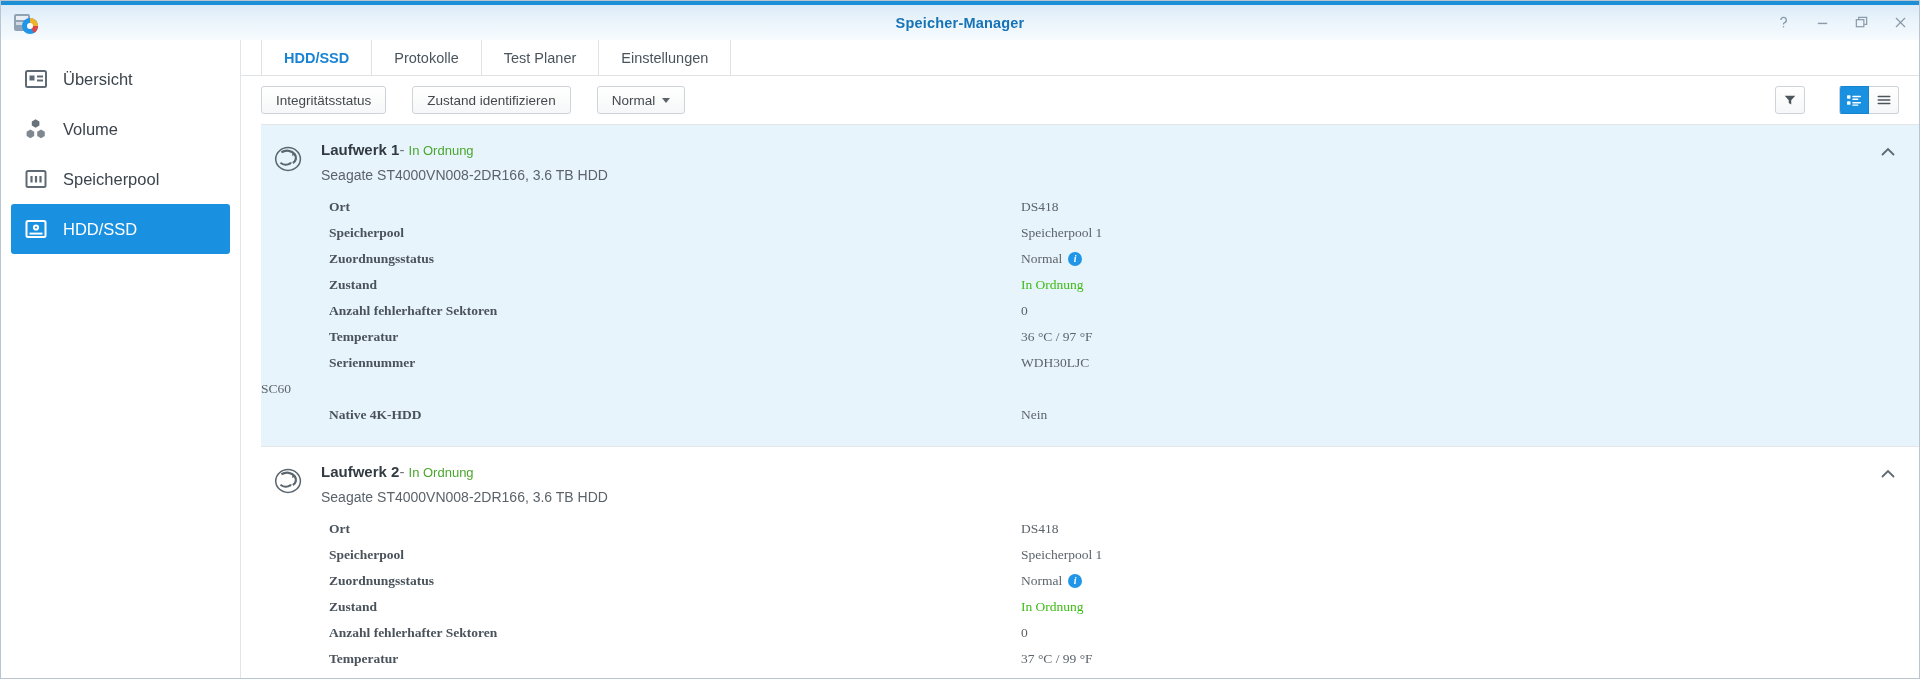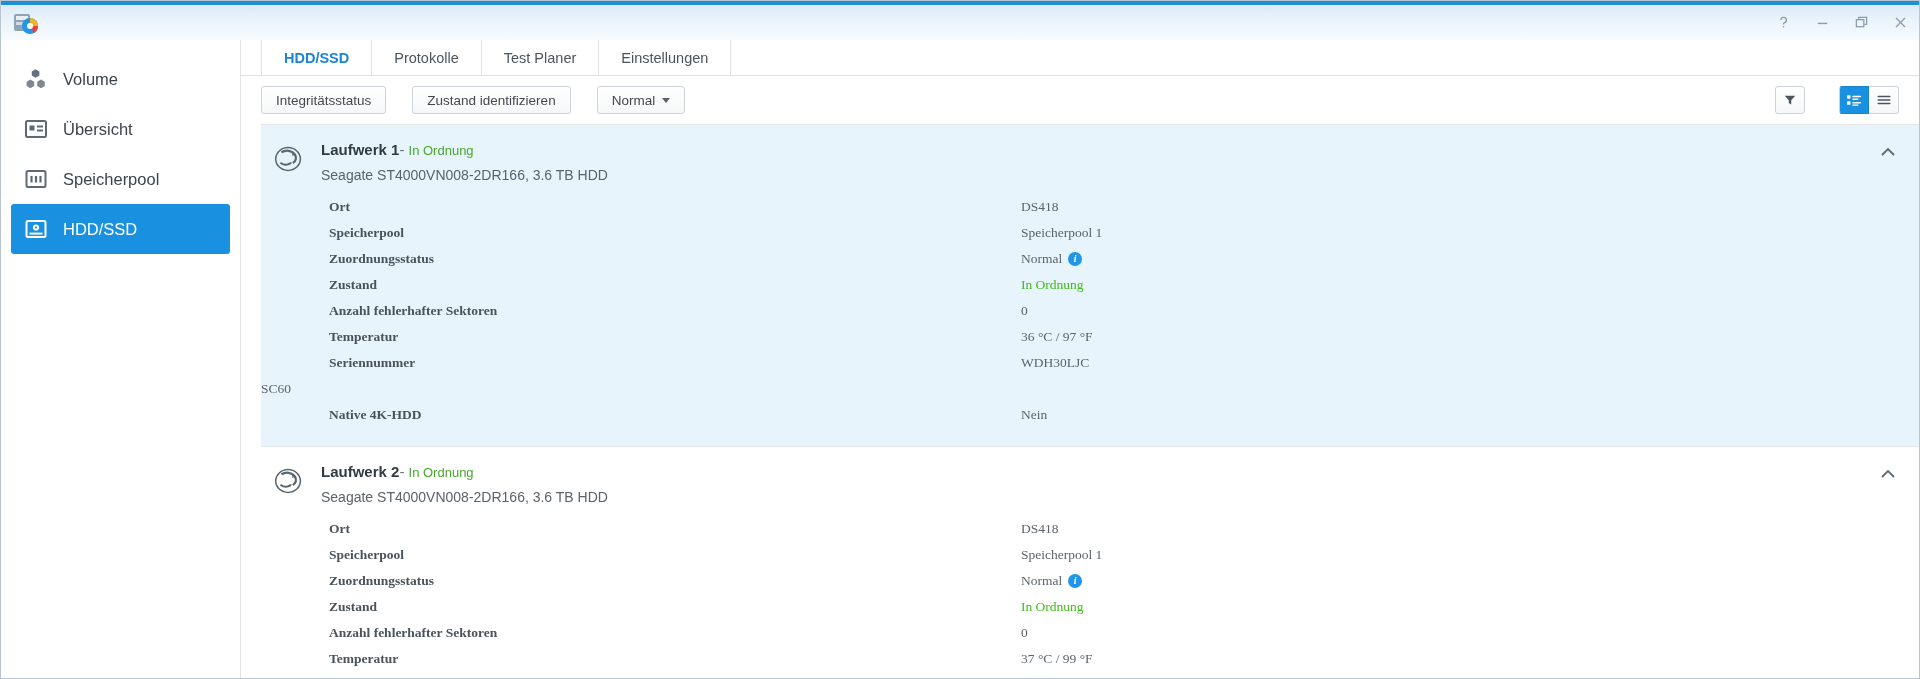--- a/index.html
+++ b/index.html
@@ -209,20 +209,21 @@
       <svg viewBox="0 0 26 26" width="26" height="26">
         <rect x="1" y="3" width="16" height="17" rx="2" fill="#8fa3b4"></rect>
         <rect x="3" y="5" width="12" height="4" fill="#e8eef3"></rect>
         <rect x="3" y="11" width="12" height="3" fill="#cfdae3"></rect>
         <circle cx="17" cy="15" r="8" fill="#2196e8"></circle>
         <path d="M17 7 A8 8 0 0 1 25 15 L17 15 Z" fill="#f0b429"></path>
         <path d="M17 15 L25 15 A8 8 0 0 1 21 22 Z" fill="#e04646"></path>
         <circle cx="17" cy="15" r="3" fill="#ffffff"></circle>
       </svg>
     </div>
+    <div class="title-text">Speicher-Manager</div>
     <div class="win-controls">
       <div class="win-btn" title="Hilfe">
         <svg viewBox="0 0 16 16" width="15" height="15" fill="none" stroke="currentColor" stroke-width="1.4">
           <path d="M5.2 5.4a2.9 2.9 0 1 1 3.6 2.9c-.6.2-.8.7-.8 1.3v.5"></path>
           <circle cx="8" cy="12.6" r=".85" fill="currentColor" stroke="none"></circle>
         </svg>
       </div>
       <div class="win-btn" title="Minimieren">
         <svg viewBox="0 0 16 16" width="15" height="15" stroke="currentColor" stroke-width="1.5">
           <line x1="3" y1="9" x2="13" y2="9"></line>
@@ -239,42 +240,42 @@
           <line x1="3.2" y1="3.2" x2="12.8" y2="12.8"></line>
           <line x1="12.8" y1="3.2" x2="3.2" y2="12.8"></line>
         </svg>
       </div>
     </div>
   </div>
 
   <div class="body-split">
 
     <div class="sidebar">
-
-      <div class="nav-item">
-        <span class="nav-icon">
-          <svg viewBox="0 0 24 24" width="24" height="24" fill="currentColor">
-            <path d="M11.6 2.2 7.8 4.4v4.2l3.8 2.2 3.8-2.2V4.4z" opacity=".95"></path>
-            <path d="M6.4 12.6 2.6 14.8V19l3.8 2.2L10.2 19v-4.2z" opacity=".8"></path>
-            <path d="M17 12.6l-3.8 2.2V19l3.8 2.2L20.8 19v-4.2z" opacity=".8"></path>
-          </svg>
-        </span>
-        <span>Volume</span>
-      </div>
 
       <div class="nav-item">
         <span class="nav-icon">
           <svg viewBox="0 0 24 24" width="24" height="24" fill="none" stroke="currentColor" stroke-width="2">
             <rect x="2" y="4" width="20" height="16" rx="1.5"></rect>
             <rect x="5.5" y="8.5" width="5" height="5" fill="currentColor" stroke="none"></rect>
             <line x1="13" y1="9.5" x2="19" y2="9.5" stroke-width="2"></line>
             <line x1="13" y1="13.5" x2="19" y2="13.5" stroke-width="2"></line>
           </svg>
         </span>
         <span>Übersicht</span>
+      </div>
+
+      <div class="nav-item">
+        <span class="nav-icon">
+          <svg viewBox="0 0 24 24" width="24" height="24" fill="currentColor">
+            <path d="M11.6 2.2 7.8 4.4v4.2l3.8 2.2 3.8-2.2V4.4z" opacity=".95"></path>
+            <path d="M6.4 12.6 2.6 14.8V19l3.8 2.2L10.2 19v-4.2z" opacity=".8"></path>
+            <path d="M17 12.6l-3.8 2.2V19l3.8 2.2L20.8 19v-4.2z" opacity=".8"></path>
+          </svg>
+        </span>
+        <span>Volume</span>
       </div>
 
       <div class="nav-item">
         <span class="nav-icon">
           <svg viewBox="0 0 24 24" width="24" height="24" fill="none" stroke="currentColor" stroke-width="2">
             <rect x="2.5" y="4" width="19" height="16" rx="1.5"></rect>
             <line x1="7.5" y1="9" x2="7.5" y2="15.5" stroke-width="2.2"></line>
             <line x1="12" y1="9" x2="12" y2="15.5" stroke-width="2.2"></line>
             <line x1="16.5" y1="9" x2="16.5" y2="15.5" stroke-width="2.2"></line>
           </svg>

